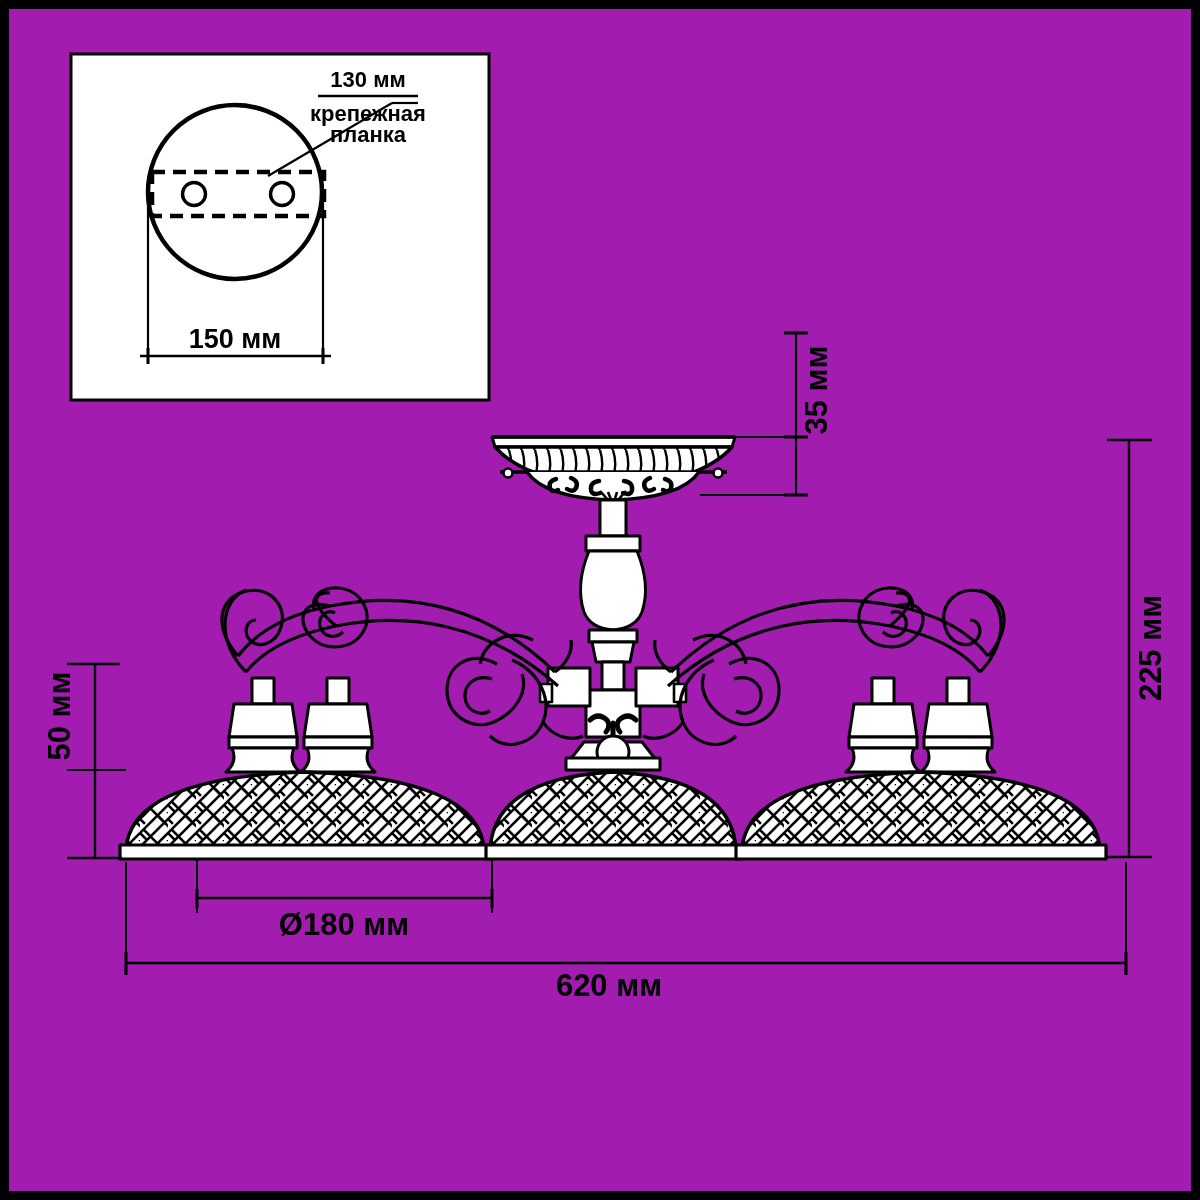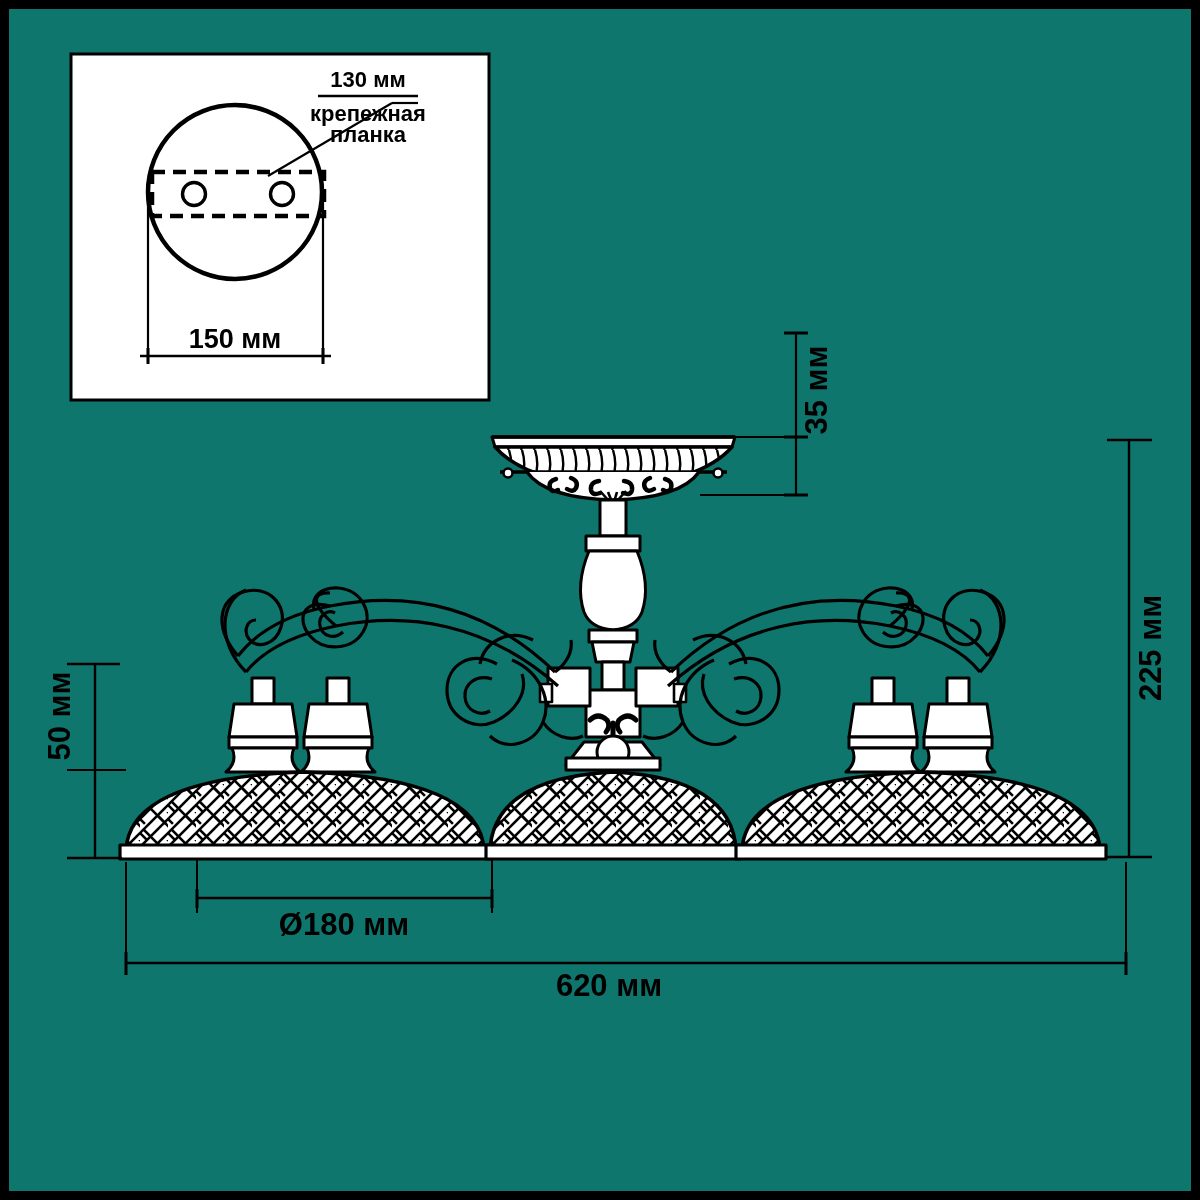--- a/index.html
+++ b/index.html
@@ -2,21 +2,21 @@
 <html><head>
 <meta charset="utf-8">
 <title>Chandelier Technical Drawing</title>
 <style>
   html,body{margin:0;padding:0;background:#ffffff;}
   body{
     width:1200px;height:1200px;
     font-family:"Liberation Sans","DejaVu Sans",sans-serif;
     overflow:hidden;
   }
-  #stage{position:relative;width:1200px;height:1200px;background:#0f766e;}
+  #stage{position:relative;width:1200px;height:1200px;background:#a21caf;}
   #stage svg{display:block;}
   .dimtext{
     font-family:"Liberation Sans","DejaVu Sans",sans-serif;
     font-weight:700;
     fill:#000000;
   }
   .dimtext-lg{font-size:31px;}
   .dimtext-md{font-size:27px;}
   .dimtext-sm{font-size:22px;}
 </style>

